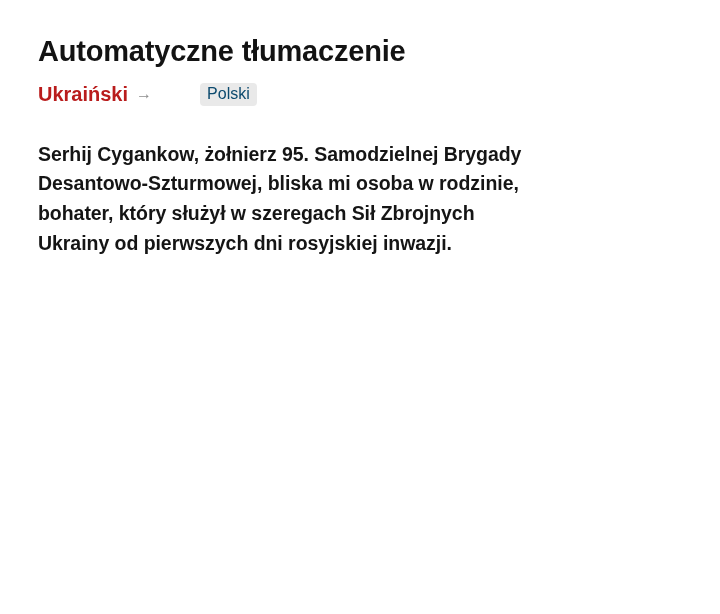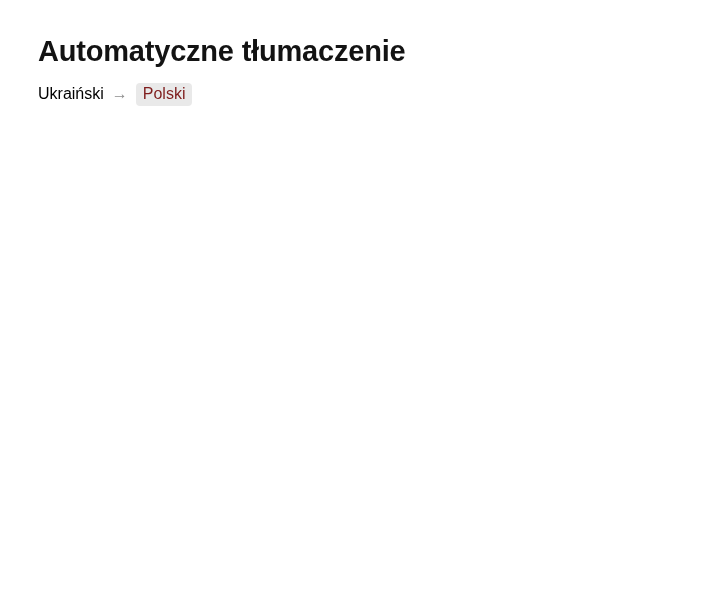--- a/index.html
+++ b/index.html
@@ -30,35 +30,36 @@
     line-height: 1.2;
     margin: 0 0 14px 0;
   }
   .lang-row {
     display: flex;
     align-items: center;
     gap: 8px;
     margin-bottom: 34px;
   }
   .lang-source {
-    font-size: 16px;
-    color: #000000;
-    font-weight: normal;
+    font-size: 20px;
+    color: #b91c1c;
+    font-weight: bold;
   }
   .lang-arrow {
     font-size: 16px;
     color: #8d8d8d;
     line-height: 1;
   }
   .lang-target {
     font-size: 16px;
-    color: #7f1d1d;
+    color: #0c4a6e;
     background: #e9e9e9;
     border-radius: 4px;
     padding: 2px 7px 3px 7px;
+    margin-left: 40px;
   }
   .body-text p {
     font-size: 19.5px;
     font-weight: bold;
     line-height: 1.52;
     color: #151515;
     margin: 0 0 25px 0;
     letter-spacing: -0.05px;
   }
   .body-text p:last-child {
@@ -72,15 +73,16 @@
 
   <h1 class="title">Automatyczne tłumaczenie</h1>
 
   <div class="lang-row">
     <span class="lang-source">Ukraiński</span>
     <span class="lang-arrow">→</span>
     <span class="lang-target">Polski</span>
   </div>
 
   <div class="body-text">
+    <p>Serhij Cygankow, żołnierz 95. Samodzielnej Brygady Desantowo-Szturmowej, bliska mi osoba w rodzinie, bohater, który służył w szeregach Sił Zbrojnych Ukrainy od pierwszych dni rosyjskiej inwazji.</p>
   </div>
 
 </div>
 
 </body></html>

